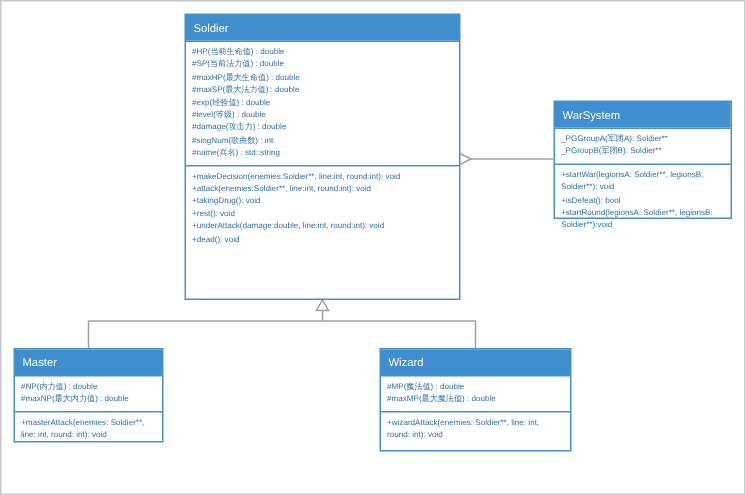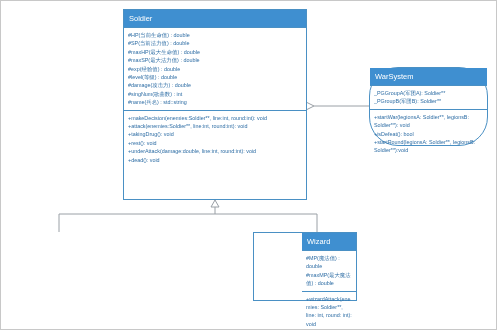--- a/index.html
+++ b/index.html
@@ -96,35 +96,45 @@
     <div class="uml-section">
       <div class="uml-item">+makeDecision(enemies:Soldier**, line:int, round:int): void</div>
       <div class="uml-item">+attack(enemies:Soldier**, line:int, round:int): void</div>
       <div class="uml-item">+takingDrug(): void</div>
       <div class="uml-item">+rest(): void</div>
       <div class="uml-item">+underAttack(damage:double, line:int, round:int): void</div>
       <div class="uml-item">+dead(): void</div>
     </div>
   </div>
 
-  <div class="uml-class" style="left:368px; top:66px; width:119px; height:79px;border-radius:29px;">
+  <div class="uml-class" style="left:368px; top:66px; width:119px; height:79px;">
     <div class="uml-title">WarSystem</div>
     <div class="uml-section">
       <div class="uml-item">_PGGroupA(军团A): Soldier**</div>
       <div class="uml-item">_PGroupB(军团B): Soldier**</div>
     </div>
     <div class="uml-section">
       <div class="uml-item">+startWar(legionsA: Soldier**, legionsB: Soldier**): void</div>
       <div class="uml-item">+isDefeat(): bool</div>
       <div class="uml-item">+startRound(legionsA: Soldier**, legionsB: Soldier**):void</div>
     </div>
   </div>
 
+  <div class="uml-class" style="left:8px; top:231px; width:100px; height:63px;">
+    <div class="uml-title">Master</div>
+    <div class="uml-section">
+      <div class="uml-item">#NP(内力值) : double</div>
+      <div class="uml-item">#maxNP(最大内力值) : double</div>
+    </div>
+    <div class="uml-section">
+      <div class="uml-item">+masterAttack(enemies: Soldier**, line: int, round: int): void</div>
+    </div>
+  </div>
 
-  <div class="uml-class" style="left:252px; top:231px; width:104px; height:69px;padding-left:48px;">
+  <div class="uml-class" style="left:252px; top:231px; width:128px; height:69px;">
     <div class="uml-title">Wizard</div>
     <div class="uml-section">
       <div class="uml-item">#MP(魔法值) : double</div>
       <div class="uml-item">#maxMP(最大魔法值) : double</div>
     </div>
     <div class="uml-section">
       <div class="uml-item">+wizardAttack(enemies: Soldier**, line: int, round: int): void</div>
     </div>
   </div>
 

